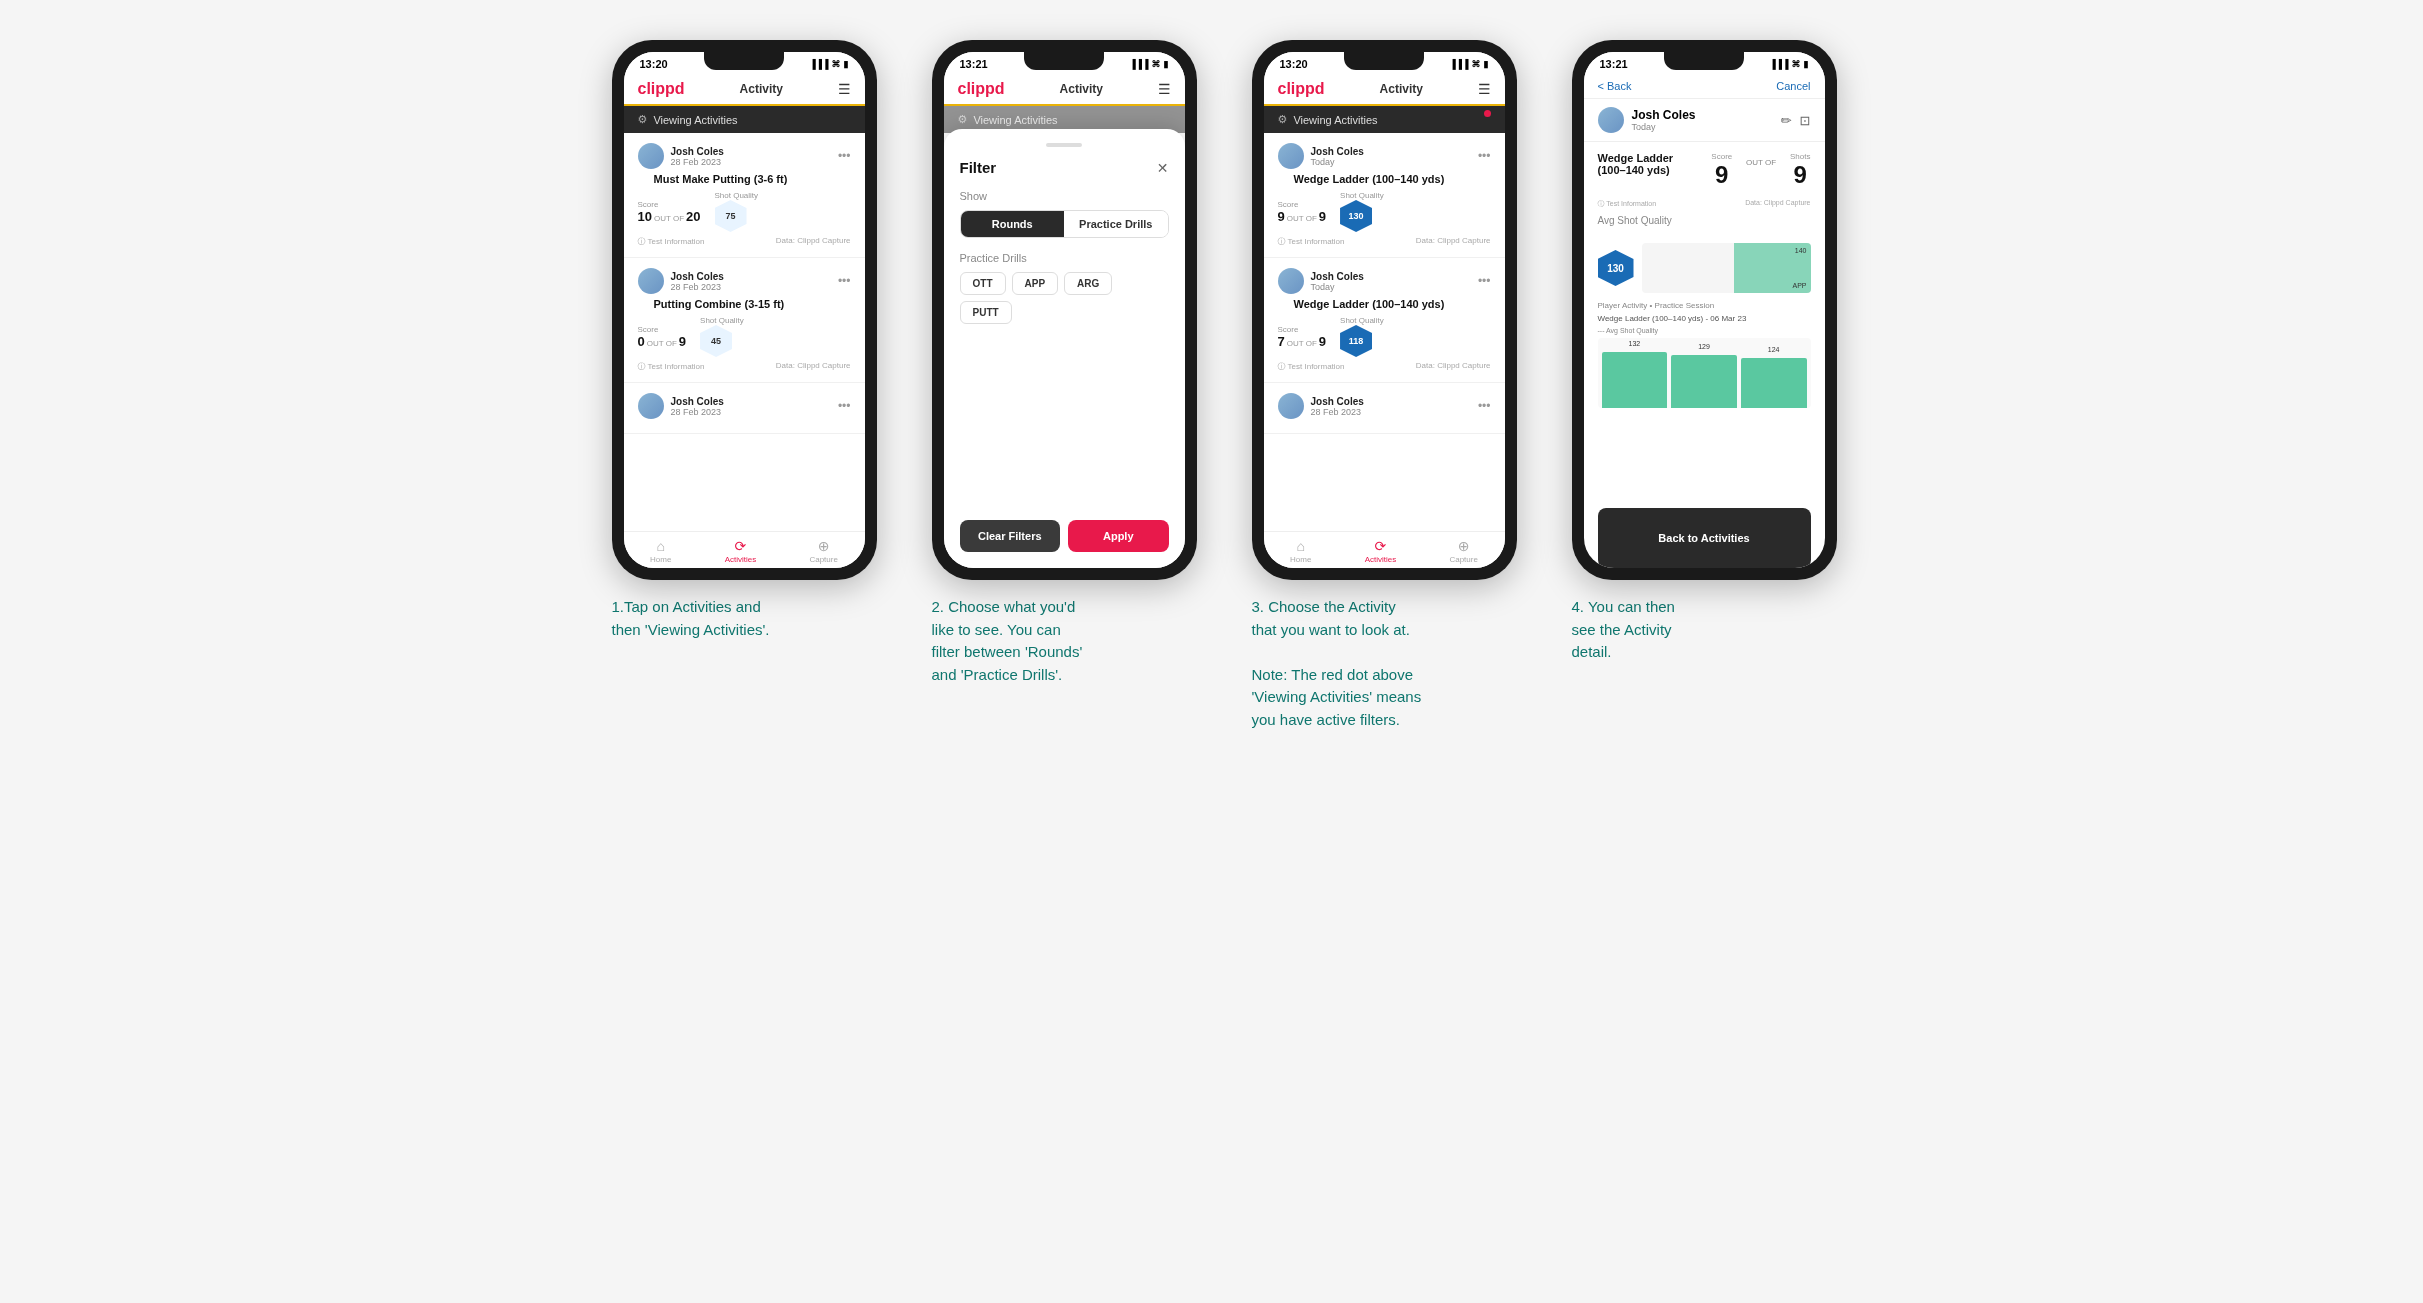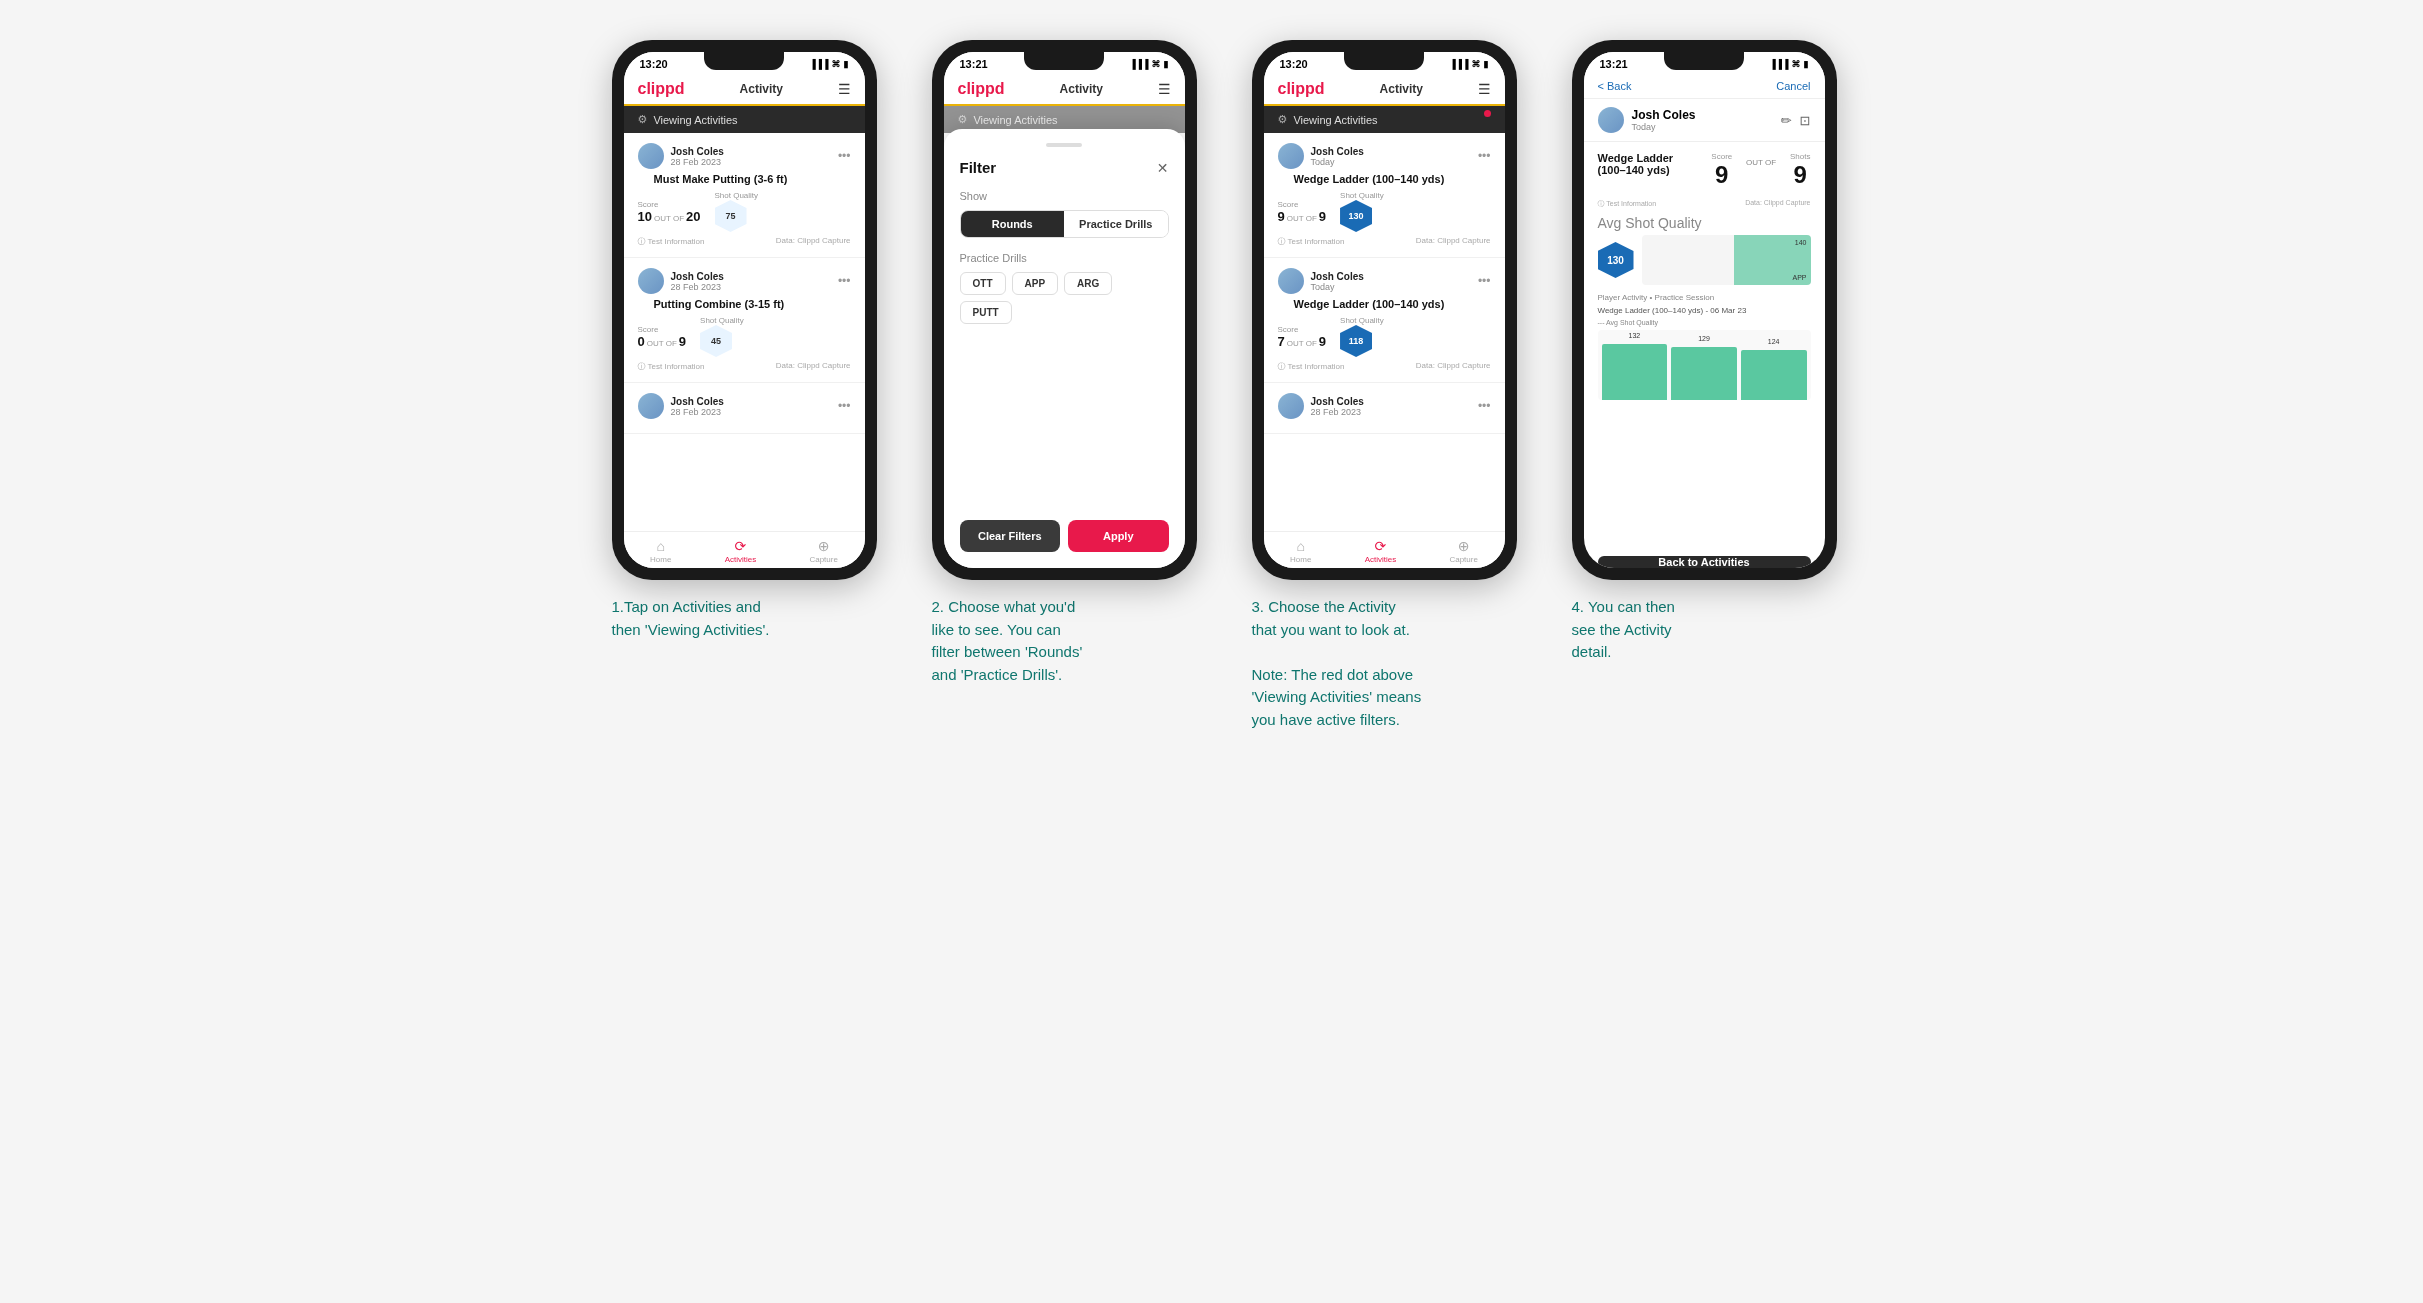--- a/index.html
+++ b/index.html
@@ -320,21 +320,21 @@
       display: flex;
       justify-content: space-between;
       align-items: flex-start;
       margin-bottom: 10px;
     }
     .detail-title { font-size: 11px; font-weight: 700; color: #111; width: 100px; }
     .score-big { font-size: 24px; font-weight: 800; color: #111; }
     .out-of-label { font-size: 8px; color: #888; margin-top: 6px; }
 
     .avg-sq-section { margin-bottom: 8px; }
-    .avg-sq-label { font-size: 14px; color: #888; margin-bottom: 4px; }
+    .avg-sq-label { font-size: 10px; color: #888; margin-bottom: 17px; }
     .avg-sq-row { display: flex; align-items: center; gap: 8px; }
     .hex-blue {
       width: 36px;
       height: 36px;
       background: #1a6bb5;
       clip-path: polygon(50% 0%, 100% 25%, 100% 75%, 50% 100%, 0% 75%, 0% 25%);
       display: flex;
       align-items: center;
       justify-content: center;
       font-size: 10px;
@@ -367,21 +367,21 @@
       left: 50%;
       transform: translateX(-50%);
       font-size: 7px;
       color: #333;
       white-space: nowrap;
     }
     .back-to-activities {
       background: #2a2a2a;
       color: #fff;
       text-align: center;
-      padding: 0;
+      padding: 24px;
       font-size: 11px;
       font-weight: 600;
       margin: 6px 14px 0;
       border-radius: 8px;
     }
 
     .screen-scroll {
       flex: 1;
       overflow: hidden;
       display: flex;

